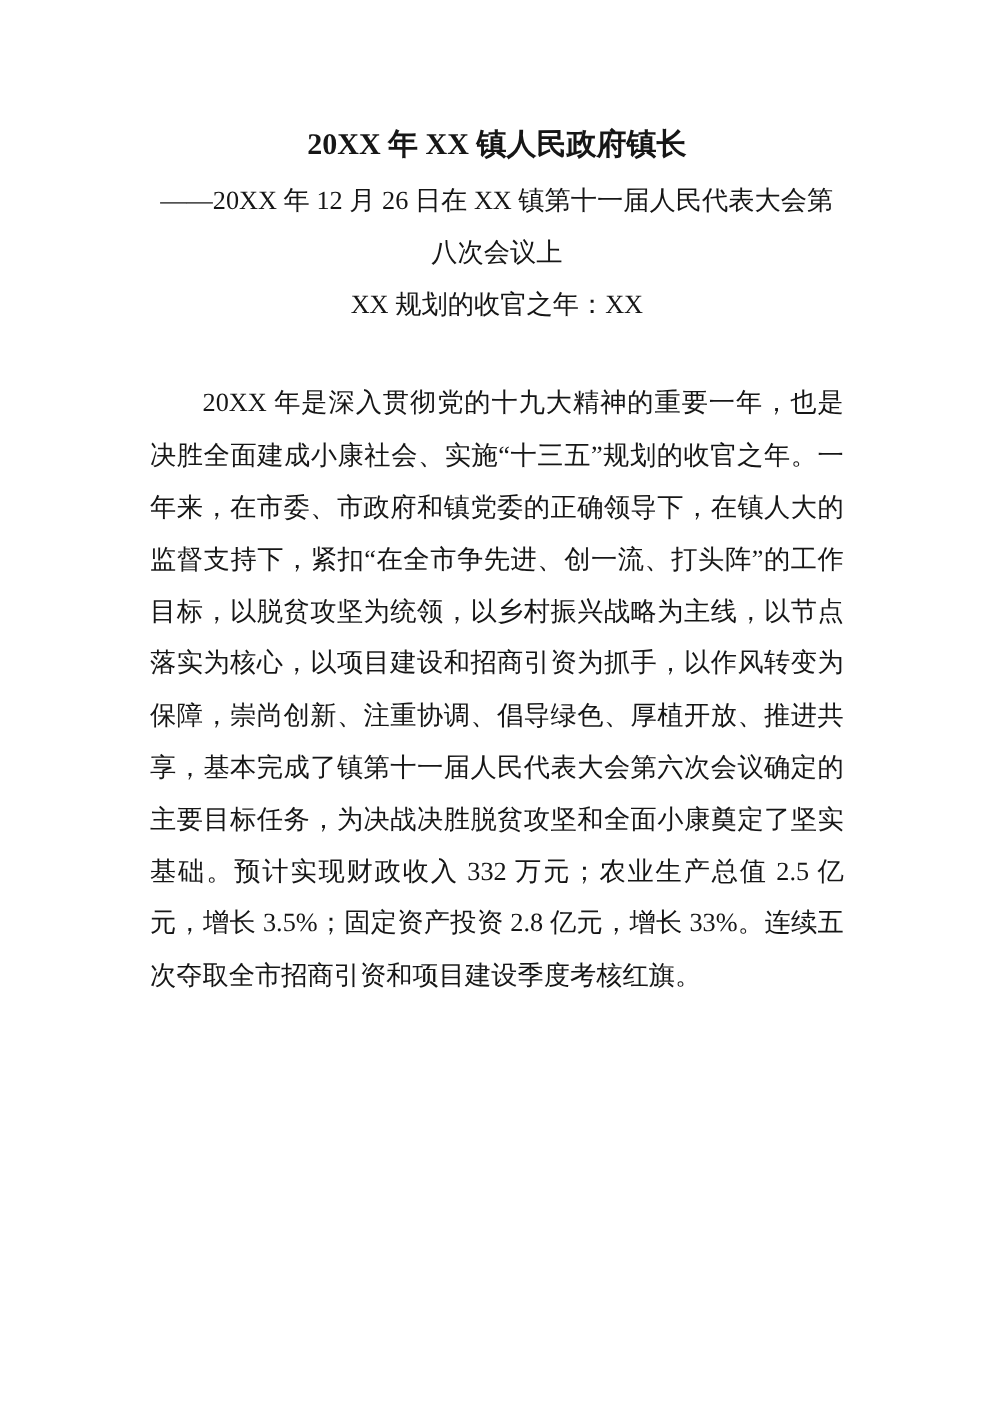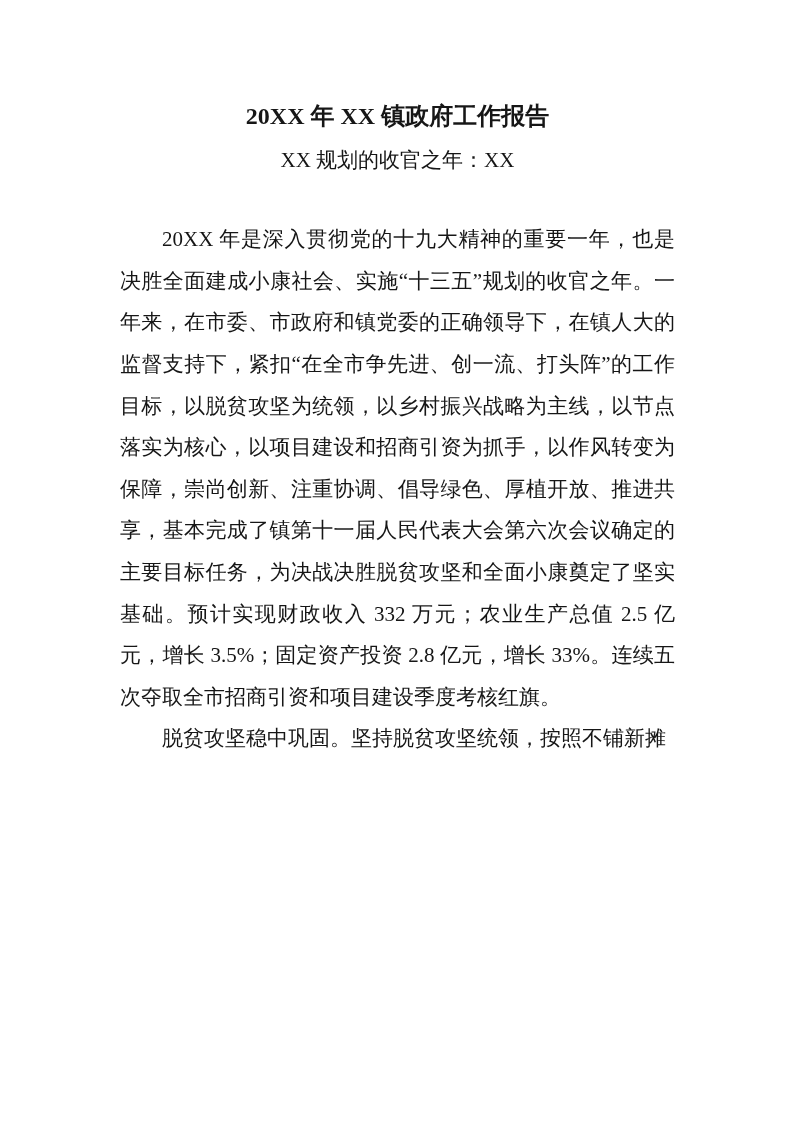--- a/index.html
+++ b/index.html
@@ -43,19 +43,19 @@
     }
     .blank-line { height: 37.6px; }
     .indent { text-indent: 42px; }
     .heading { font-weight: bold; }
   </style>
 </head>
 <body>
 
 <div class="page">
   <div class="doc">
-    <p class="title">20XX 年 XX 镇政府工作报告</p>
+    <p class="title">20XX 年 XX 镇人民政府镇长</p>
+    <p class="subtitle">——20XX 年 12 月 26 日在 XX 镇第十一届人民代表大会第八次会议上</p>
     <p class="byline">XX 规划的收官之年：XX</p>
     <div class="blank-line"></div>
     <p class="para indent">20XX 年是深入贯彻党的十九大精神的重要一年，也是决胜全面建成小康社会、实施“十三五”规划的收官之年。一年来，在市委、市政府和镇党委的正确领导下，在镇人大的监督支持下，紧扣“在全市争先进、创一流、打头阵”的工作目标，以脱贫攻坚为统领，以乡村振兴战略为主线，以节点落实为核心，以项目建设和招商引资为抓手，以作风转变为保障，崇尚创新、注重协调、倡导绿色、厚植开放、推进共享，基本完成了镇第十一届人民代表大会第六次会议确定的主要目标任务，为决战决胜脱贫攻坚和全面小康奠定了坚实基础。预计实现财政收入 332 万元；农业生产总值 2.5 亿元，增长 3.5%；固定资产投资 2.8 亿元，增长 33%。连续五次夺取全市招商引资和项目建设季度考核红旗。</p>
-    <p class="para indent">脱贫攻坚稳中巩固。坚持脱贫攻坚统领，按照不铺新摊</p>
   </div>
 </div>
 
 </body></html>

